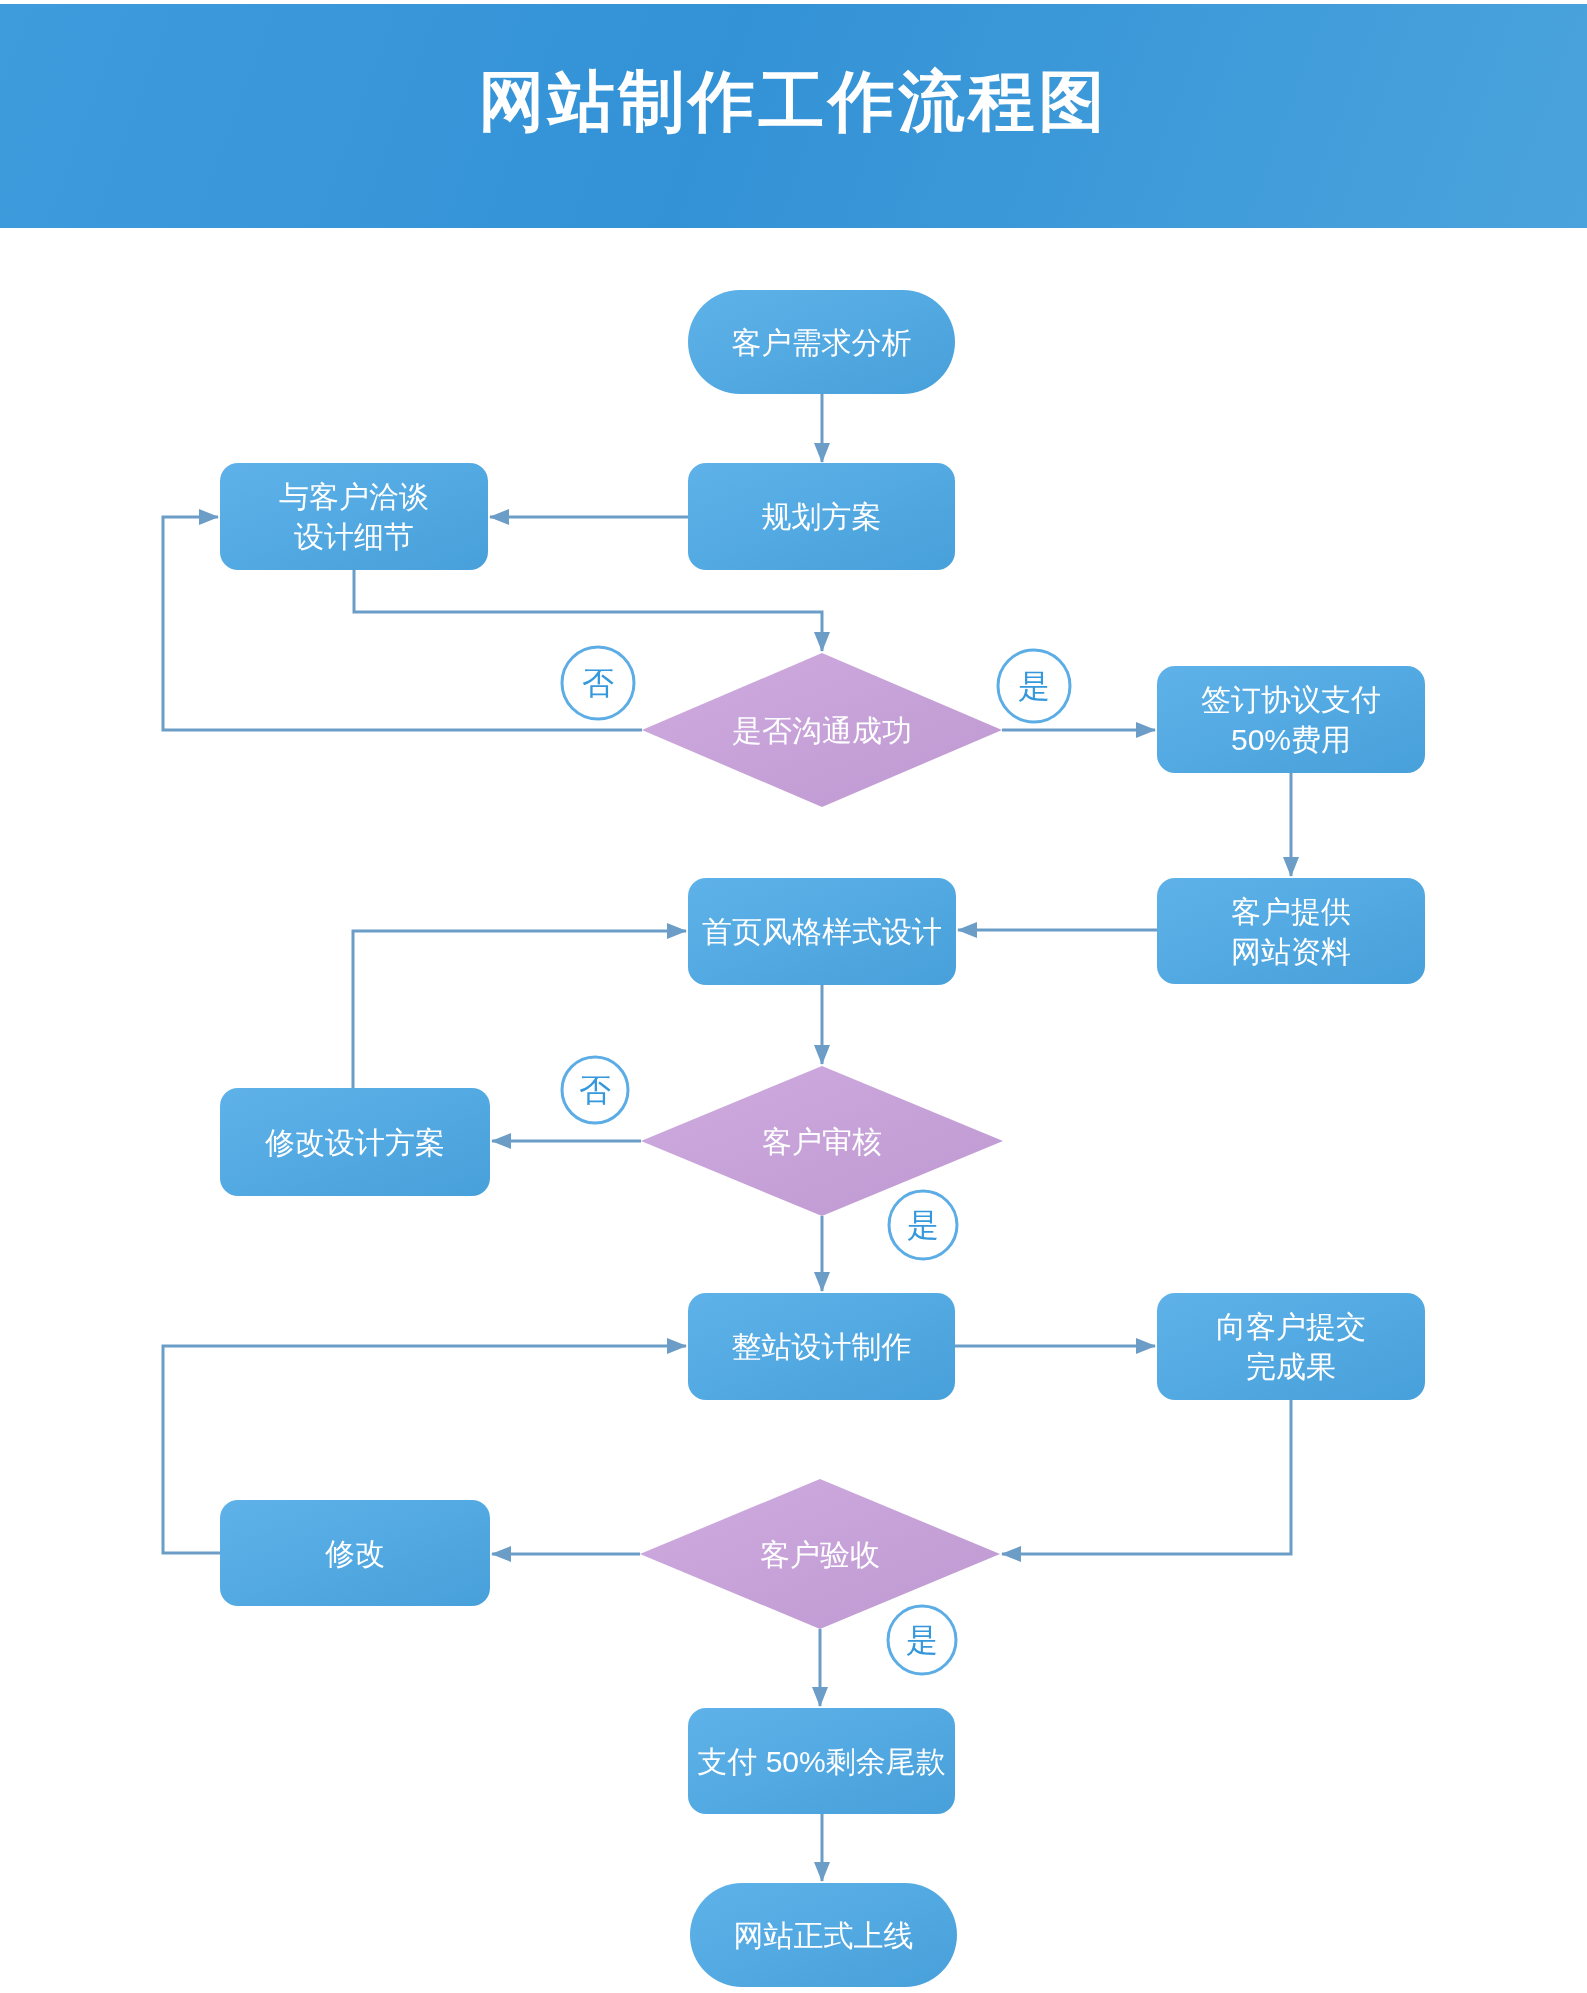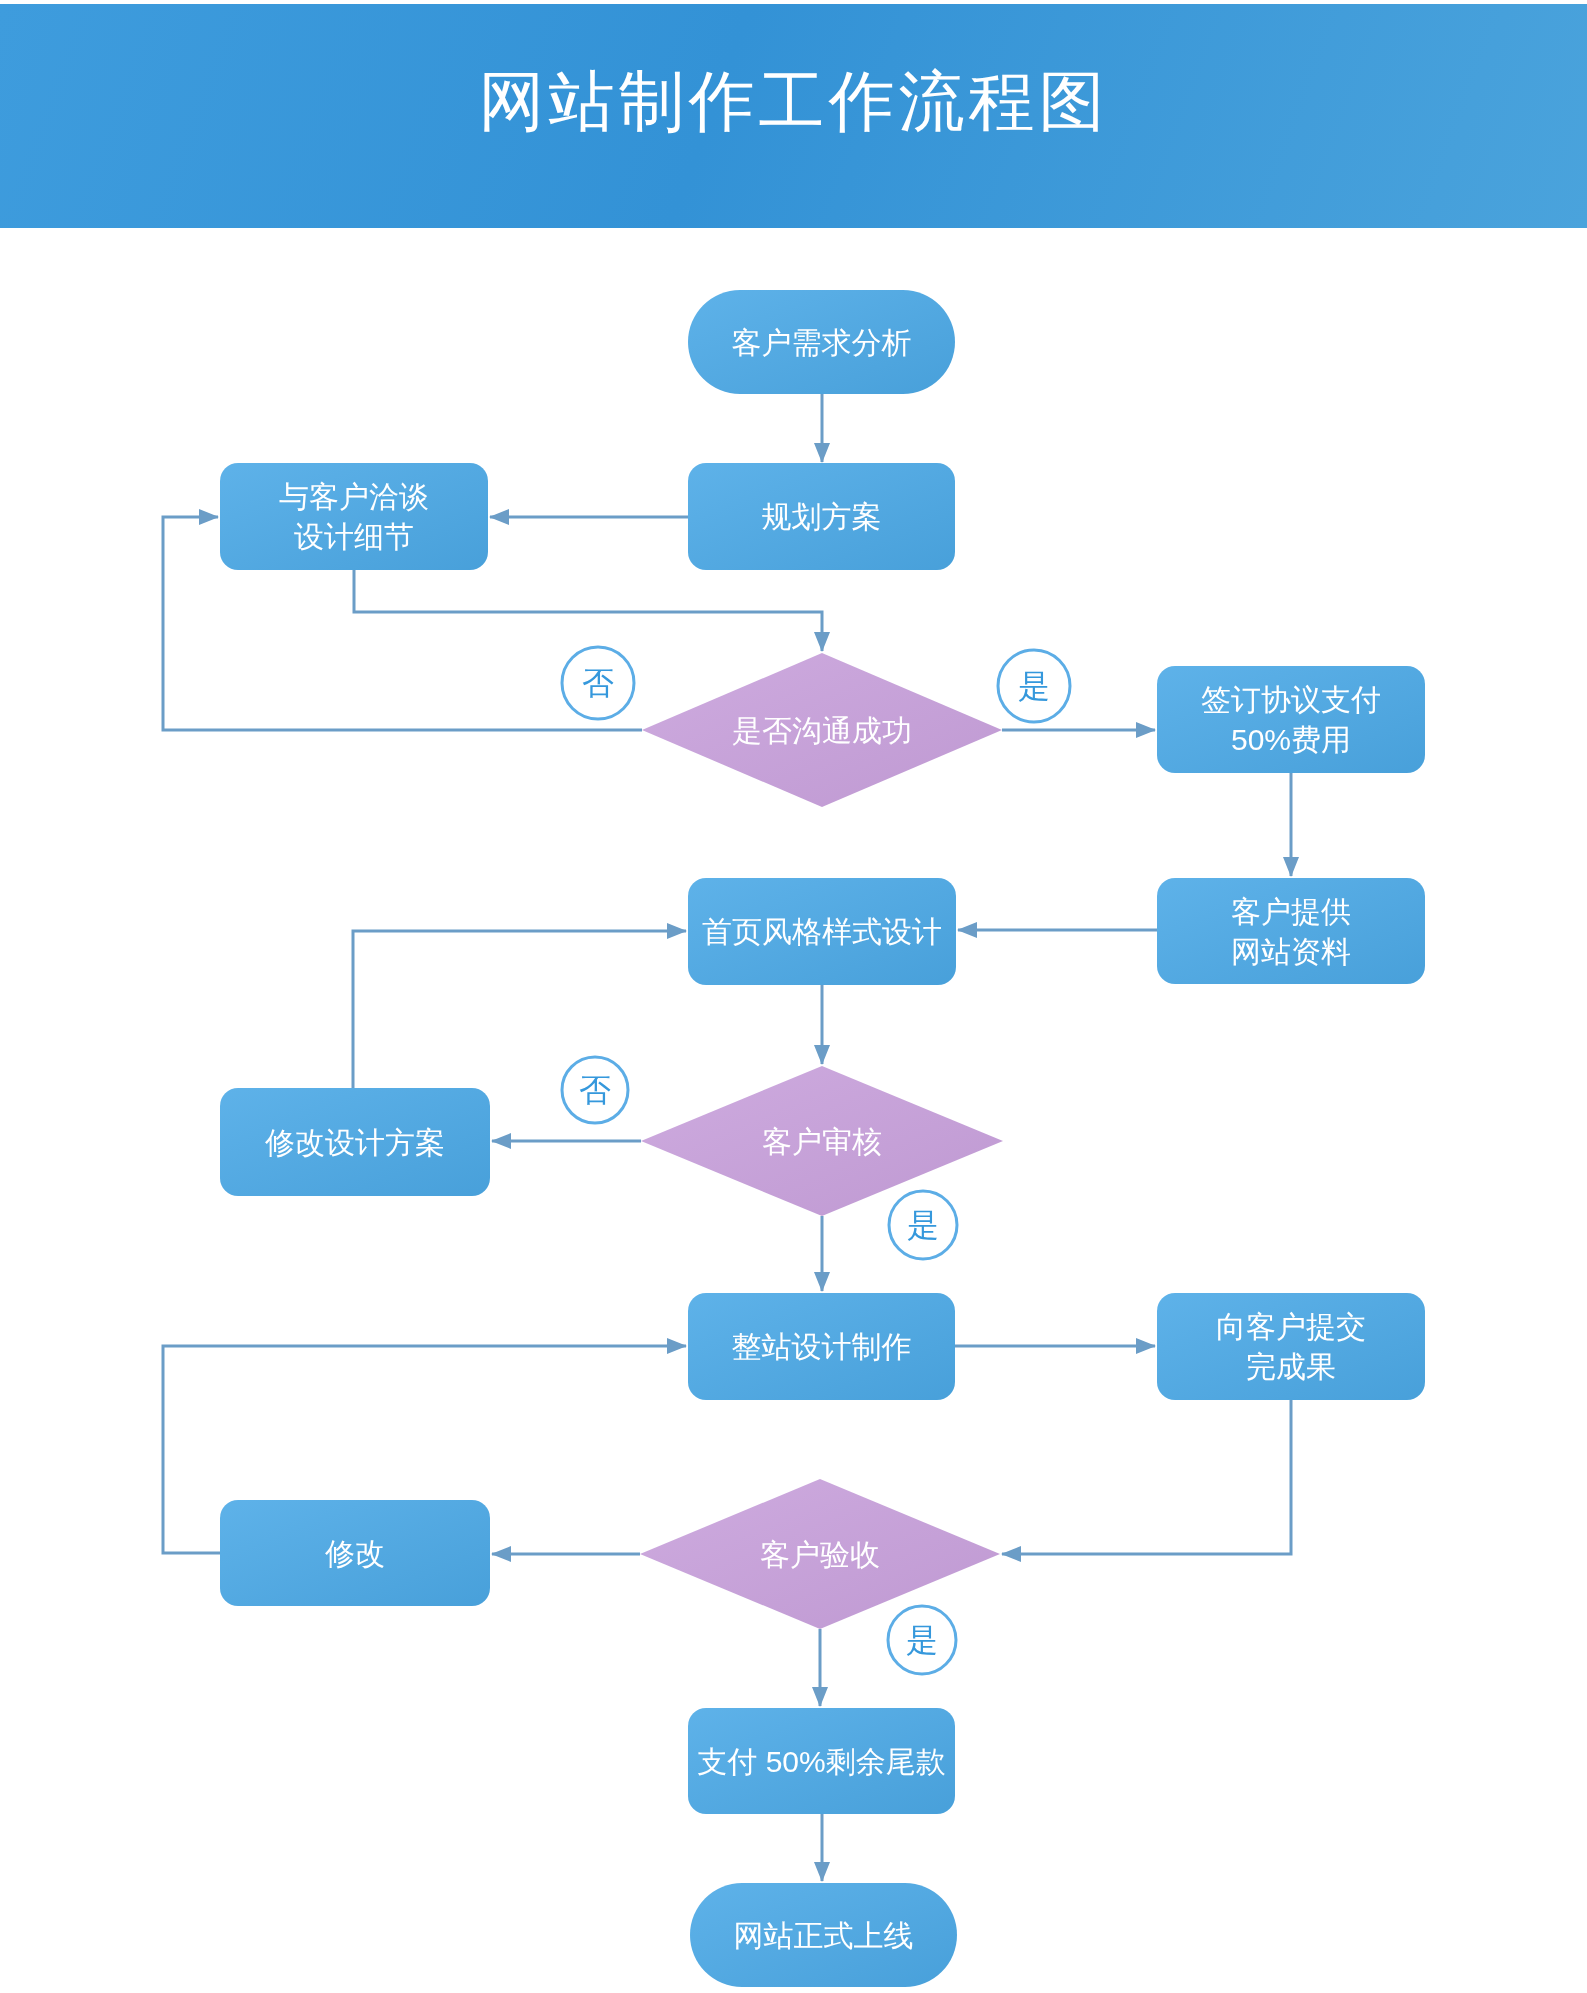--- a/index.html
+++ b/index.html
@@ -10,21 +10,21 @@
     overflow:hidden;
     font-family:"Liberation Sans","DejaVu Sans",sans-serif;
   }
   .banner{
     position:absolute;left:0;top:4px;width:1587px;height:224px;
     background:linear-gradient(110deg,#3e9cdd 0%,#3392d6 45%,#4aa3dc 100%);
     display:flex;align-items:center;justify-content:center;
   }
   .banner h1{
     margin:8px;transform:translateY(-14px);
-    color:#ffffff;font-size:66px;font-weight:400;letter-spacing:4px;
+    color:#ffffff;font-size:66px;font-weight:700;letter-spacing:4px;
   }
   #flow-svg{position:absolute;left:0;top:0;}
   .node-text{pointer-events:none;}
 </style>
 </head>
 <body>
 
 <div class="page">
   <div class="banner">
     <h1>网站制作工作流程图</h1>

